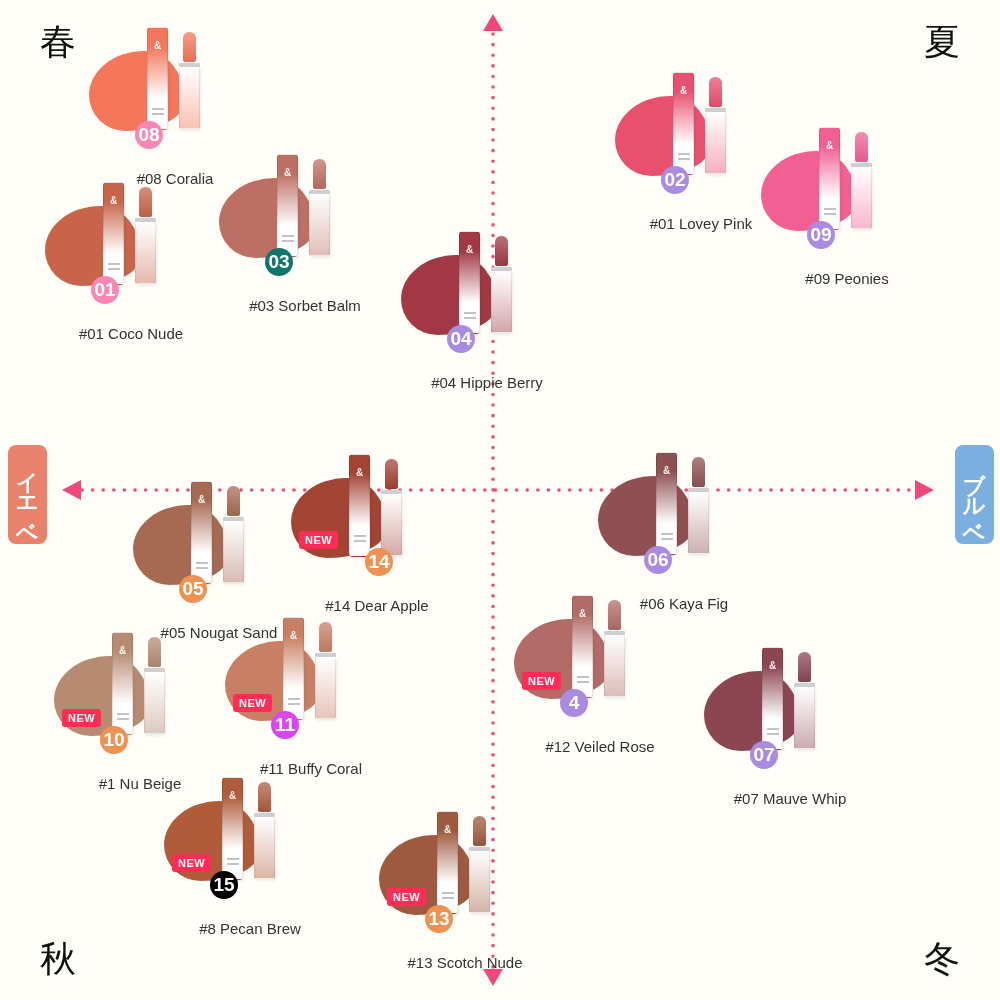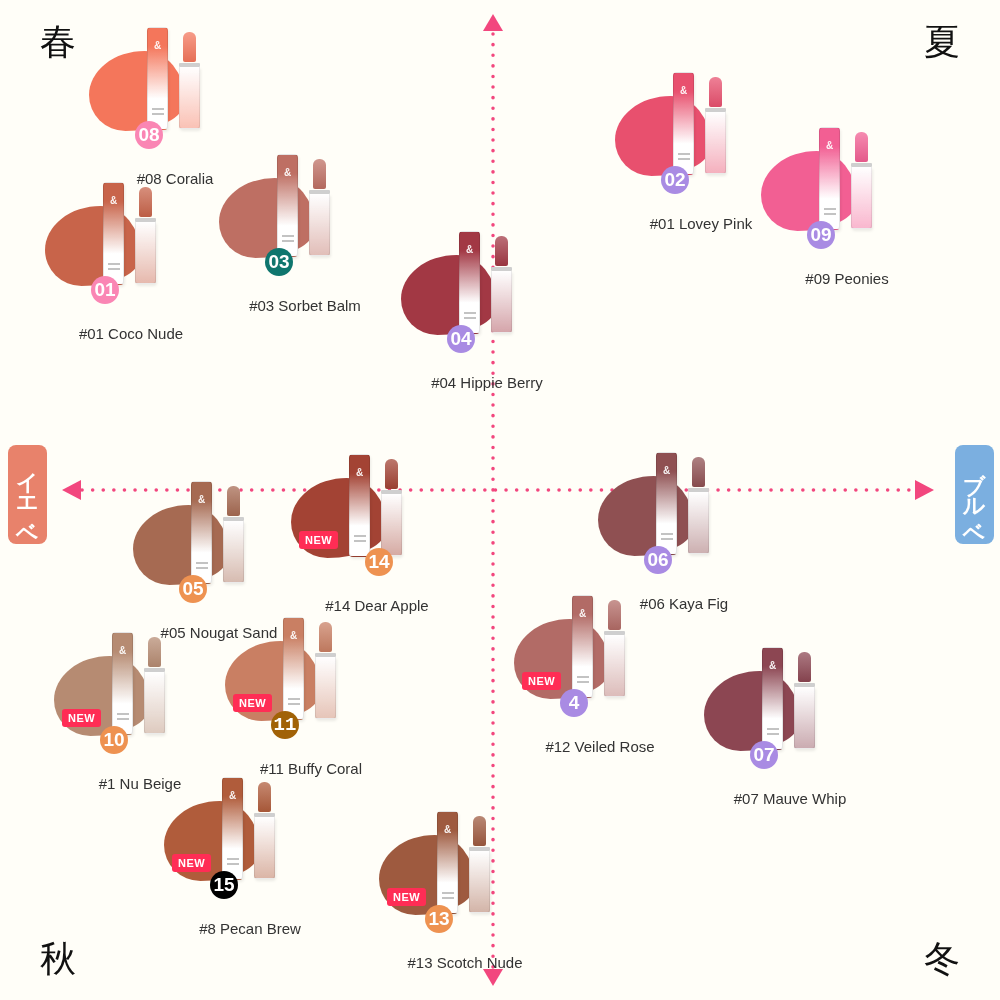--- a/index.html
+++ b/index.html
@@ -249,21 +249,21 @@
       <span class="tube-logo">&amp;</span>
       <span class="tube-line l1"></span>
       <span class="tube-line l2"></span>
     </div>
     <div class="tube tube-open">
       <div class="bullet"></div>
       <div class="tube-band"></div>
       <div class="tube-body"></div>
     </div>
     <span class="new-tag" style="background: rgb(255, 45, 85);">NEW</span>
-    <span class="badge" style="background: #a16207; font-family: Liberation Mono, monospace;">11</span>
+    <span class="badge" style="background: #d946ef;">11</span>
     <div class="shade-label">#11 Buffy Coral</div>
   </div>
 <div class="product" style="left: 510px; top: 593px; --c: #B26B66;">
     <div class="blob"></div>
     <div class="tube tube-closed">
       <span class="tube-logo">&amp;</span>
       <span class="tube-line l1"></span>
       <span class="tube-line l2"></span>
     </div>
     <div class="tube tube-open">

